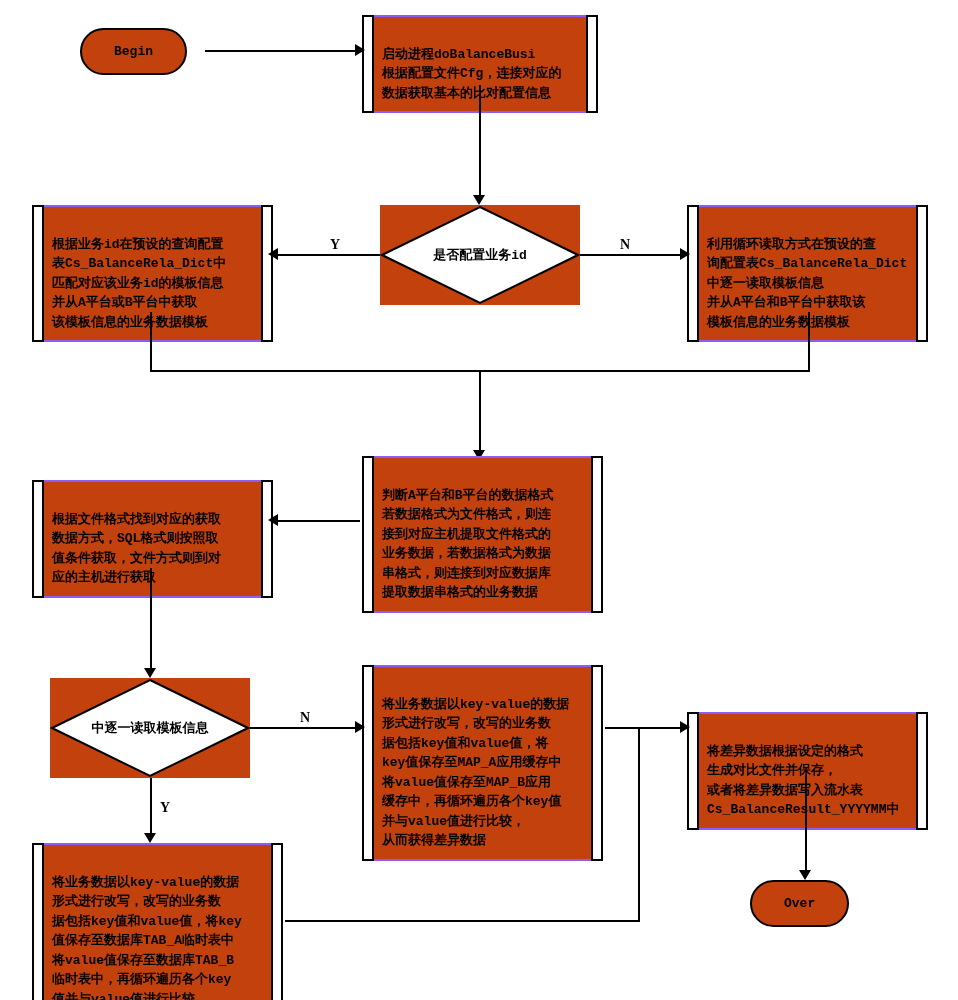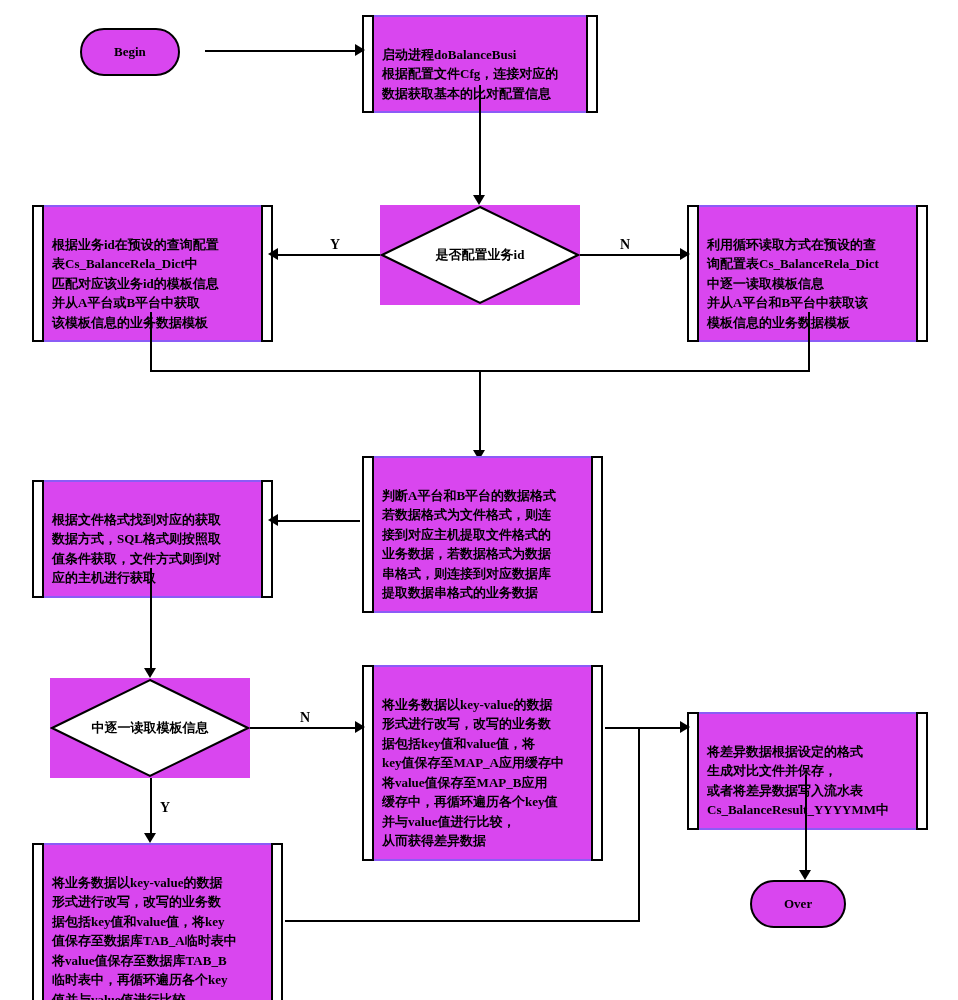--- a/index.html
+++ b/index.html
@@ -6,21 +6,22 @@
 body {
   font-family: "SimSun", "宋体", serif;
   font-size: 13px;
   background: #fff;
   width: 958px;
   height: 1000px;
   position: relative;
 }
 .node {
   position: absolute;
-  background: #d946ef;
+  background: #c2410c;
+  font-family: Liberation Mono, monospace;
 }
 .terminator {
   border: 2px solid #000;
   border-radius: 30px;
   padding: 14px 32px;
   font-weight: bold;
   text-align: center;
 }
 .process {
   border: 2px solid #8b5cf6;

